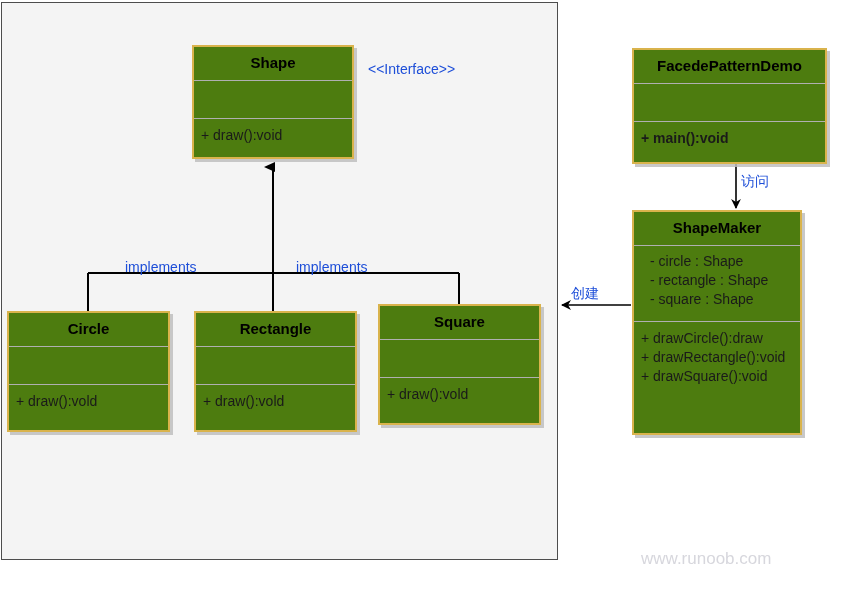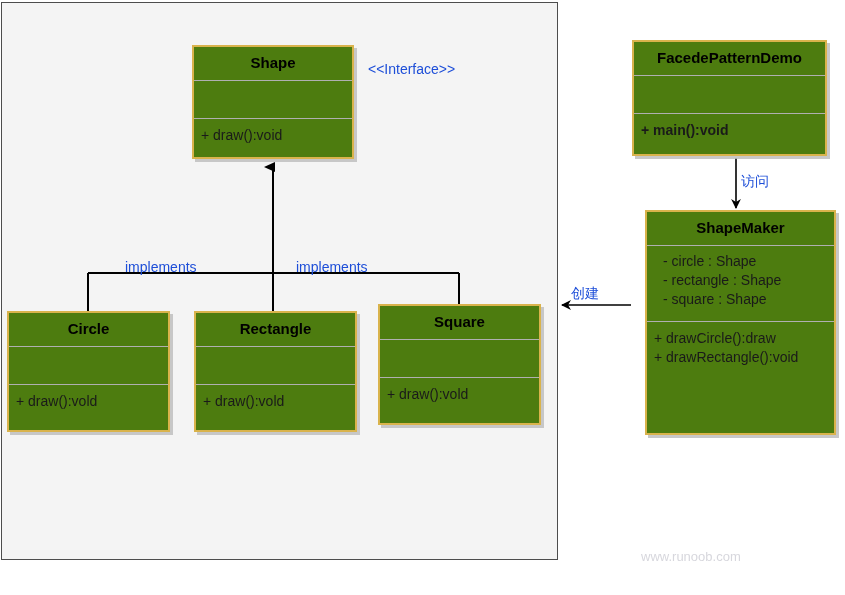--- a/index.html
+++ b/index.html
@@ -71,45 +71,45 @@
   #box-shape      { left: 192px; top: 45px;  width: 162px; height: 114px; }
   #box-shape .uml-attrs { height: 38px; }
 
   #box-circle     { left: 7px;   top: 311px; width: 163px; height: 121px; }
   #box-rectangle  { left: 194px; top: 311px; width: 163px; height: 121px; }
   #box-square     { left: 378px; top: 304px; width: 163px; height: 121px; }
   #box-circle .uml-attrs,
   #box-rectangle .uml-attrs,
   #box-square .uml-attrs { height: 38px; }
 
-  #box-facade     { left: 632px; top: 40px;  width: 195px; height: 116px; }
+  #box-facade     { left: 632px; top: 48px;  width: 195px; height: 116px; }
   #box-facade .uml-attrs { height: 38px; }
 
-  #box-shapemaker { left: 632px; top: 210px; width: 191px; height: 225px; margin-left: 13px; }
+  #box-shapemaker { left: 632px; top: 210px; width: 170px; height: 225px; }
   #box-shapemaker .uml-attrs { height: 76px; padding-left: 16px; }
 
   
   .diagram-label {
     position: absolute;
     font-size: 14px;
     color: #1d4ed8;
     white-space: nowrap;
     z-index: 8;
   }
   #label-interface { left: 368px; top: 61px; }
   #label-impl-left { left: 125px; top: 259px; }
   #label-impl-right{ left: 296px; top: 259px; }
   #label-visit     { left: 741px; top: 173px; }
   #label-create    { left: 571px; top: 285px; text-align: center; }
 
   #watermark {
     position: absolute;
     left: 641px;
     top: 549px;
-    font-size: 13px;
+    font-size: 17px;
     color: #d7d7dd;
     white-space: nowrap;
     z-index: 8;
   }
 
   
   #connectors {
     position: absolute;
     left: 0;
     top: 0;
@@ -195,20 +195,21 @@
 <div class="uml-box" id="box-shapemaker">
   <div class="uml-title">ShapeMaker</div>
   <div class="uml-attrs">
     <div class="uml-row">- circle : Shape</div>
     <div class="uml-row">- rectangle : Shape</div>
     <div class="uml-row">- square : Shape</div>
   </div>
   <div class="uml-ops">
     <div class="uml-row">+ drawCircle():draw</div>
     <div class="uml-row">+ drawRectangle():void</div>
+    <div class="uml-row">+ drawSquare():void</div>
   </div>
 </div>
 
 <div class="diagram-label" id="label-impl-left">implements</div>
 <div class="diagram-label" id="label-impl-right">implements</div>
 <div class="diagram-label" id="label-visit">访问</div>
 <div class="diagram-label" id="label-create">创建</div>
 
 <div id="watermark">www.runoob.com</div>
 

